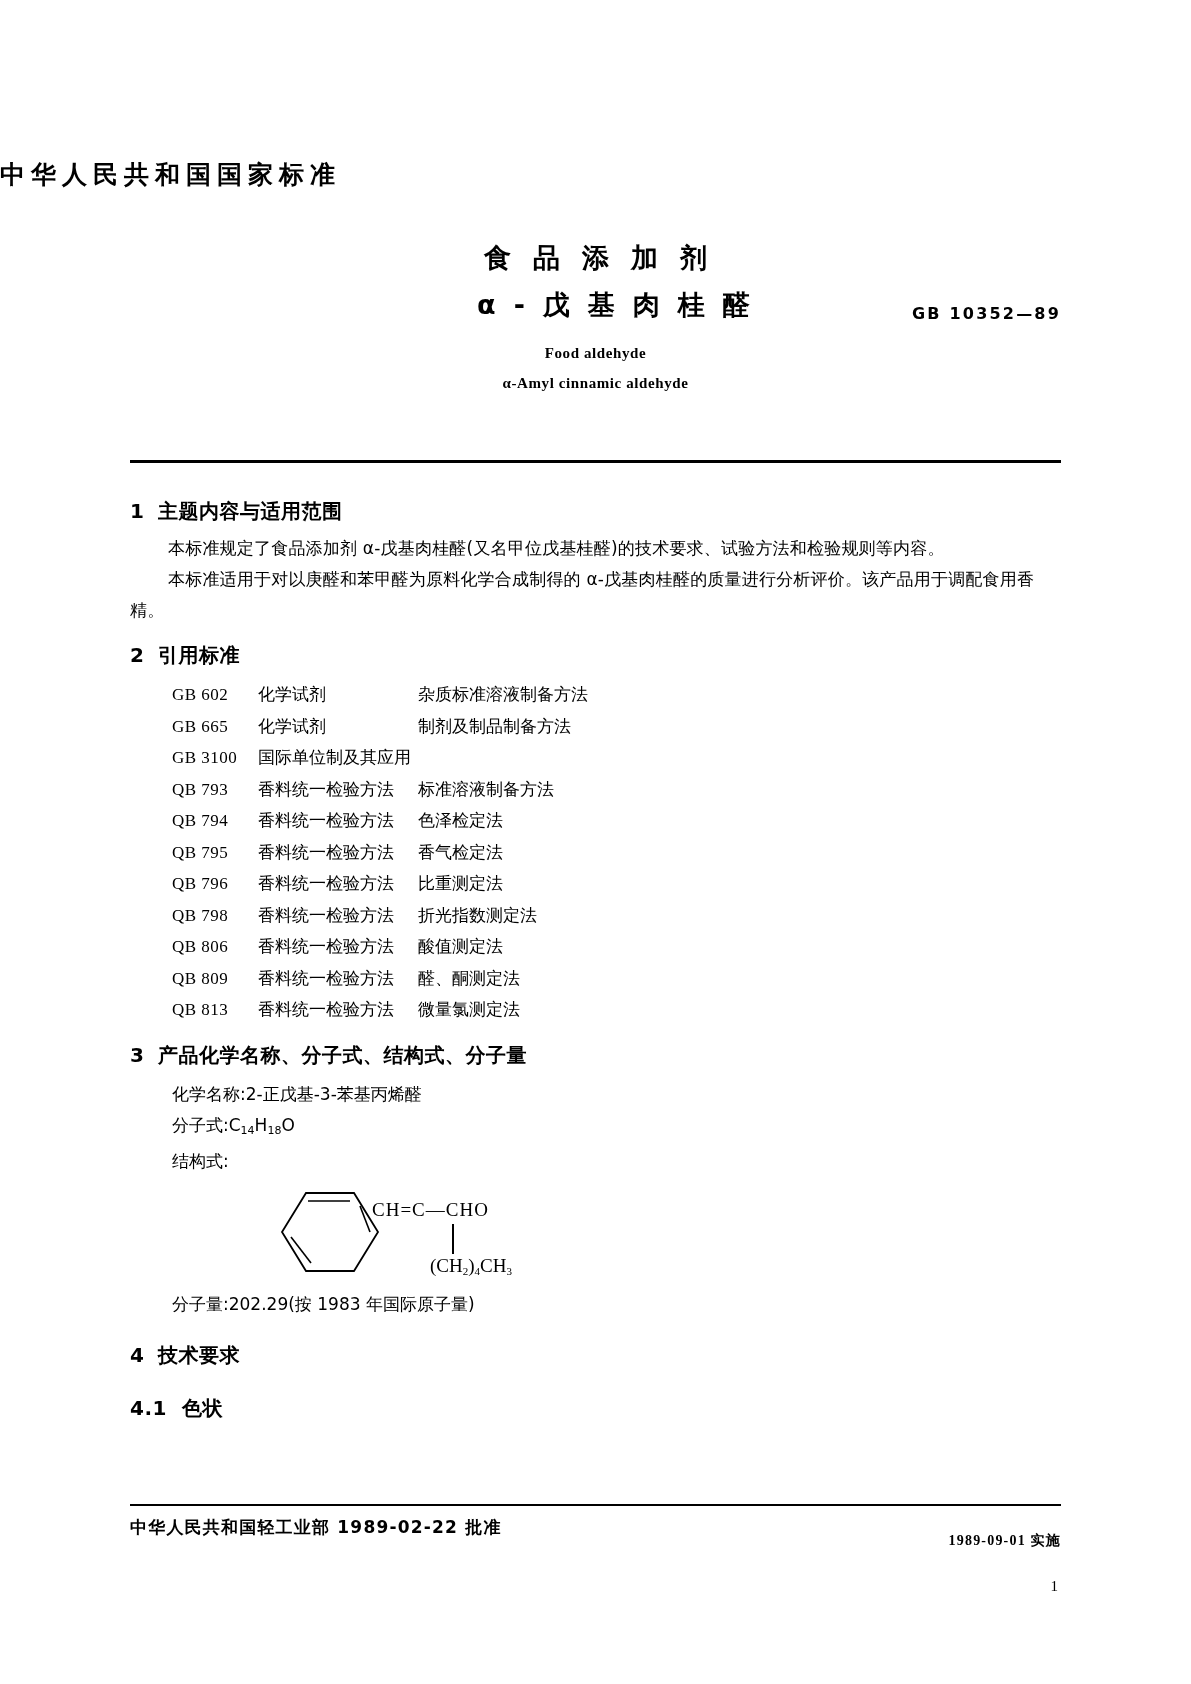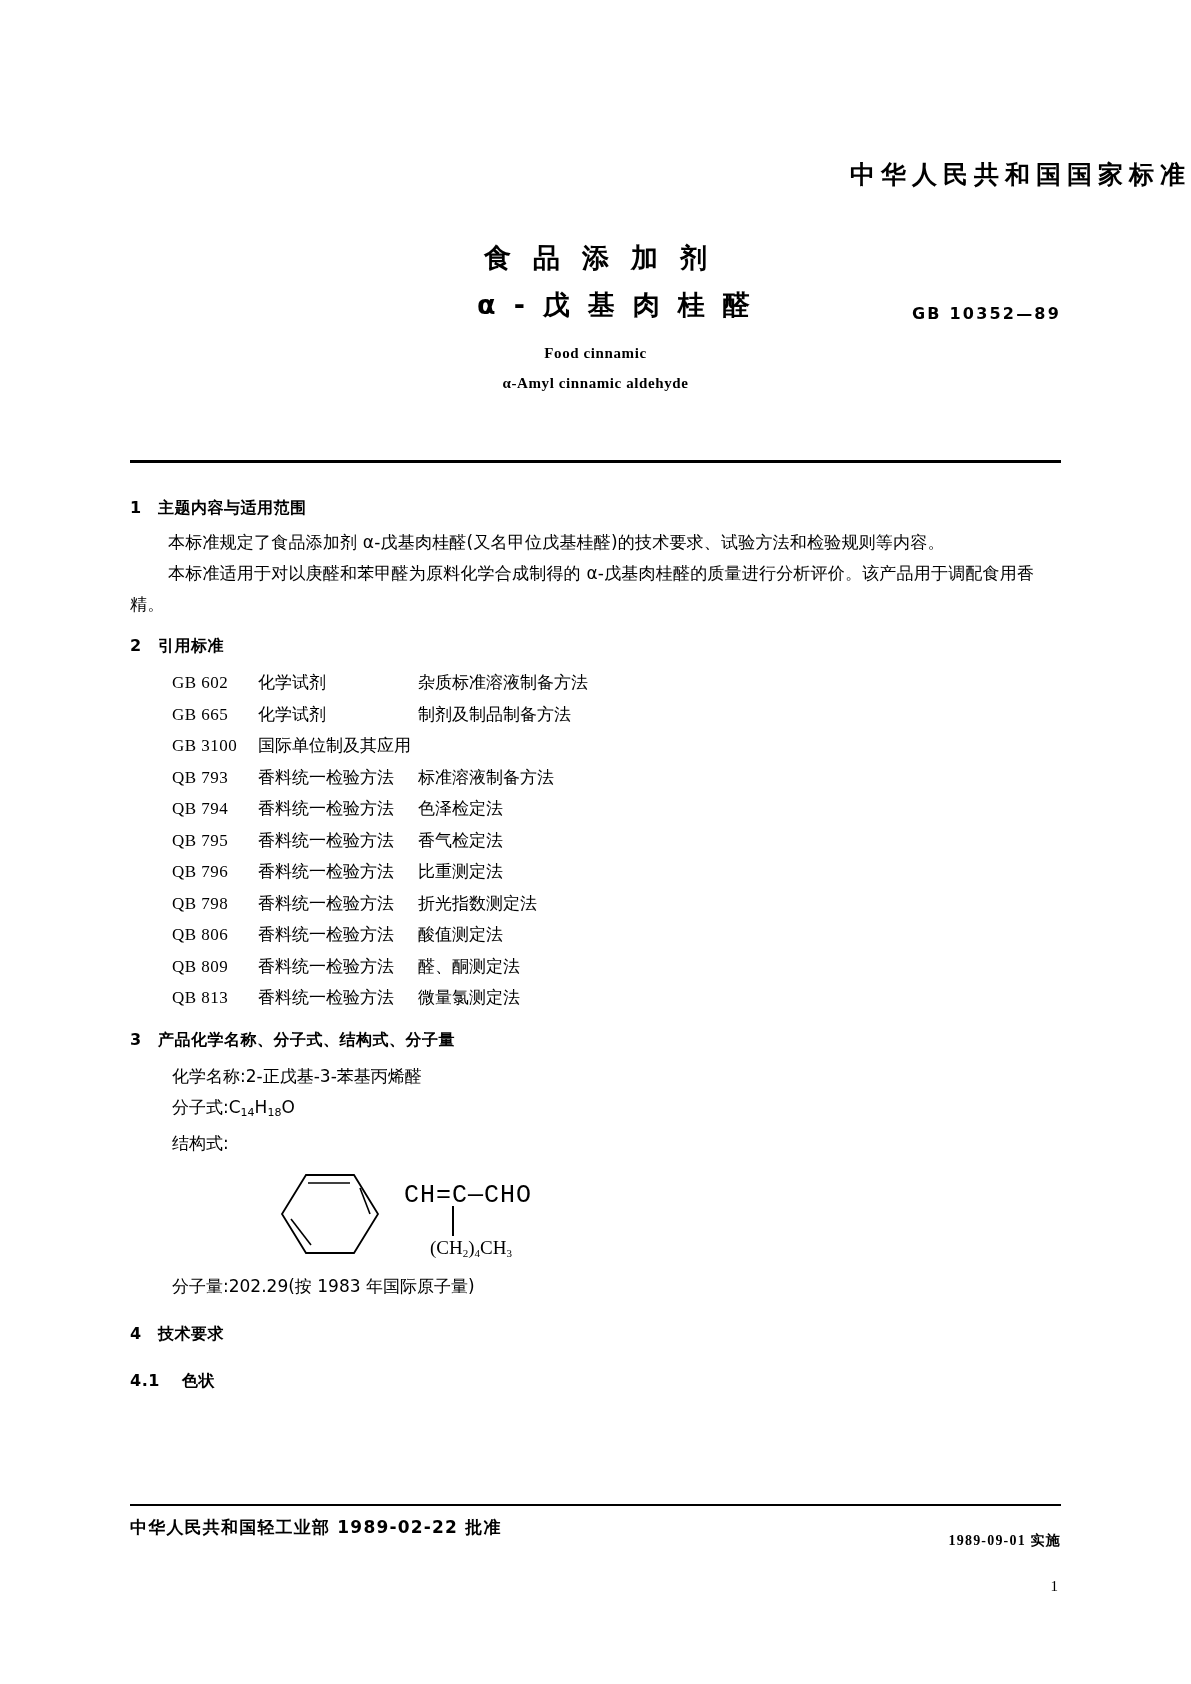--- a/index.html
+++ b/index.html
@@ -19,26 +19,25 @@
     position: absolute;
     left: 0; top: 0;
     width: 1191px;
     height: 1684px;
   }
   
   .hdr-national {
     position: absolute;
     left: 0; right: 0;
     top: 158px;
-    text-align: right;
+    text-align: left;
     font-family: "DejaVu Sans", sans-serif;
     font-size: 25px;
     font-weight: bold;
     letter-spacing: 6px;
-    margin-left: 8px;
   }
   .hdr-title1 {
     position: absolute;
     left: 0; right: 0;
     top: 240px;
     text-align: center;
     font-family: "DejaVu Sans", sans-serif;
     font-size: 27px;
     font-weight: bold;
     letter-spacing: 22px;
@@ -97,21 +96,21 @@
   
   .body {
     position: absolute;
     left: 130px;
     top: 498px;
     width: 931px;
     font-size: 17px;
   }
   .sec-head {
     font-family: "DejaVu Sans", sans-serif;
-    font-size: 16px;
+    font-size: 20px;
     font-weight: bold;
     margin: 0 0 8px 0;
     letter-spacing: 0.5px;
   }
   .sec-head .num {
     display: inline-block;
     width: 28px;
   }
   .para {
     font-family: "DejaVu Sans", sans-serif;
@@ -155,24 +154,24 @@
     height: 120px;
     margin-left: 150px;
     width: 420px;
   }
   .benzene {
     position: absolute;
     left: 0; top: 12px;
   }
   .fchain {
     position: absolute;
-    left: 124px;
+    left: 92px;
     top: 22px;
-    font-family: Liberation Mono, monospace;
-    font-size: 25px;
+    font-family: Liberation Serif, serif;
+    font-size: 19px;
     letter-spacing: 1px;
     white-space: nowrap;
   }
   .fbranch {
     position: absolute;
     left: 150px;
     top: 78px;
     font-family: "Liberation Serif", serif;
     font-size: 19px;
     white-space: nowrap;
@@ -223,21 +222,21 @@
 </style>
 </head>
 <body>
 
 <div class="page">
 
   <div class="hdr-national">中华人民共和国国家标准</div>
   <div class="hdr-title1">食品添加剂</div>
   <div class="hdr-title2">α-戊基肉桂醛</div>
   <div class="std-number">GB 10352—89</div>
-  <div class="hdr-en1">Food cinnamic</div>
+  <div class="hdr-en1">Food aldehyde</div>
   <div class="hdr-en2">α-Amyl cinnamic aldehyde</div>
 
   <div class="rule"></div>
 
   <div class="body">
 
     <div class="sec-head">
       <span class="num">1</span><span>主题内容与适用范围</span>
     </div>
     <p class="para">本标准规定了食品添加剂 α-戊基肉桂醛(又名甲位戊基桂醛)的技术要求、试验方法和检验规则等内容。</p>

